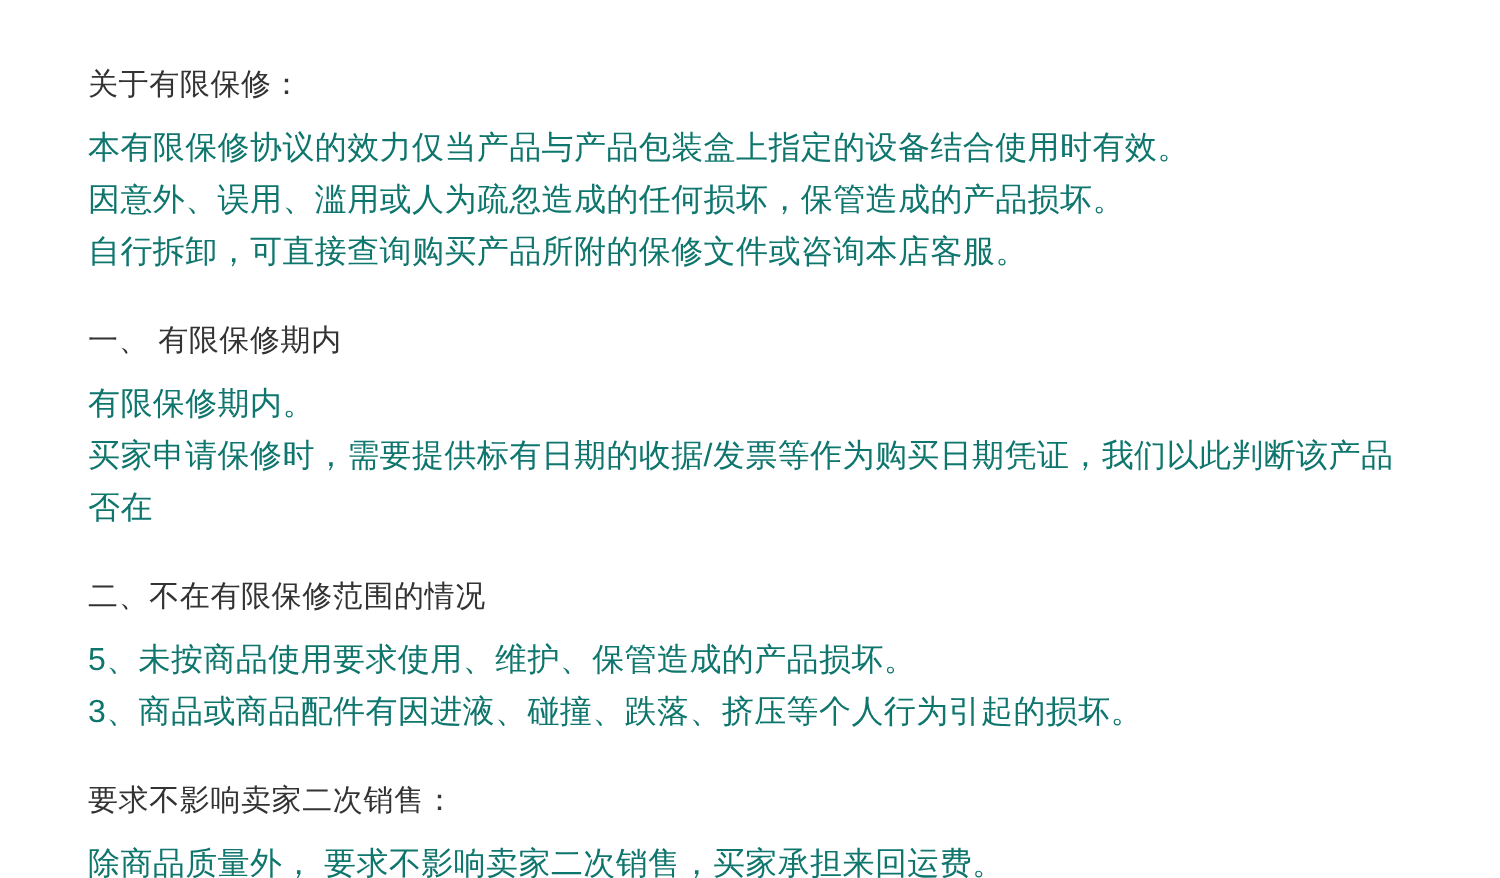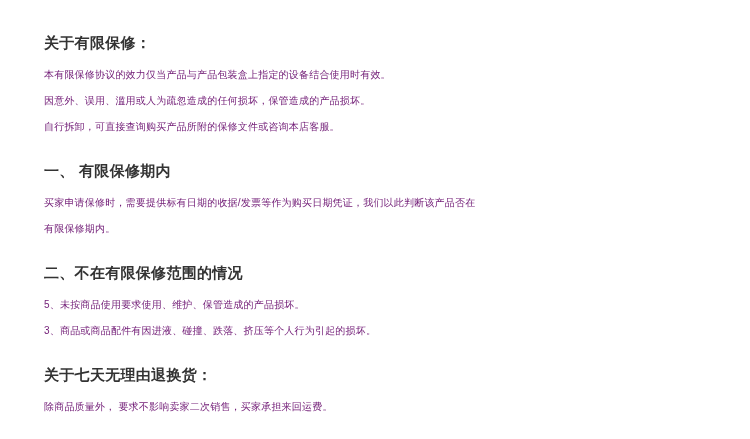--- a/index.html
+++ b/index.html
@@ -19,32 +19,32 @@
     width: 750px;
     height: 439px;
     box-sizing: border-box;
     padding: 30px 44px 0 44px;
   }
   .block {
     margin: 0 0 14px 0;
   }
   .heading {
     font-size: 15px;
-    font-weight: bold;
+    font-weight: normal;
     color: #333333;
     line-height: 26px;
     margin: 0 0 6px 0;
     letter-spacing: 0.3px;
   }
   .heading.num {
     letter-spacing: 0.3px;
   }
   .para {
-    font-size: 10px;
-    color: #701a75;
+    font-size: 16px;
+    color: #0f766e;
     line-height: 26px;
     margin: 0;
     letter-spacing: 0.2px;
   }
   .gap-sm { height: 4px; }
 </style>
 </head>
 <body>
 
 <div class="page">
@@ -53,33 +53,33 @@
     <div class="heading">关于有限保修：</div>
     <p class="para">本有限保修协议的效力仅当产品与产品包装盒上指定的设备结合使用时有效。</p>
     <p class="para">因意外、误用、滥用或人为疏忽造成的任何损坏，保管造成的产品损坏。</p>
     <p class="para">自行拆卸，可直接查询购买产品所附的保修文件或咨询本店客服。</p>
   </div>
 
   <div class="gap-sm"></div>
 
   <div class="block">
     <div class="heading num">一、  有限保修期内</div>
+    <p class="para">有限保修期内。</p>
     <p class="para">买家申请保修时，需要提供标有日期的收据/发票等作为购买日期凭证，我们以此判断该产品否在</p>
-    <p class="para">有限保修期内。</p>
   </div>
 
   <div class="gap-sm"></div>
 
   <div class="block">
     <div class="heading num">二、不在有限保修范围的情况</div>
     <p class="para">5、未按商品使用要求使用、维护、保管造成的产品损坏。</p>
     <p class="para">3、商品或商品配件有因进液、碰撞、跌落、挤压等个人行为引起的损坏。</p>
   </div>
 
   <div class="gap-sm"></div>
 
   <div class="block">
-    <div class="heading">关于七天无理由退换货：</div>
+    <div class="heading">要求不影响卖家二次销售：</div>
     <p class="para">除商品质量外，  要求不影响卖家二次销售，买家承担来回运费。</p>
 
   </div>
 
 </div>
 
 </body></html>

